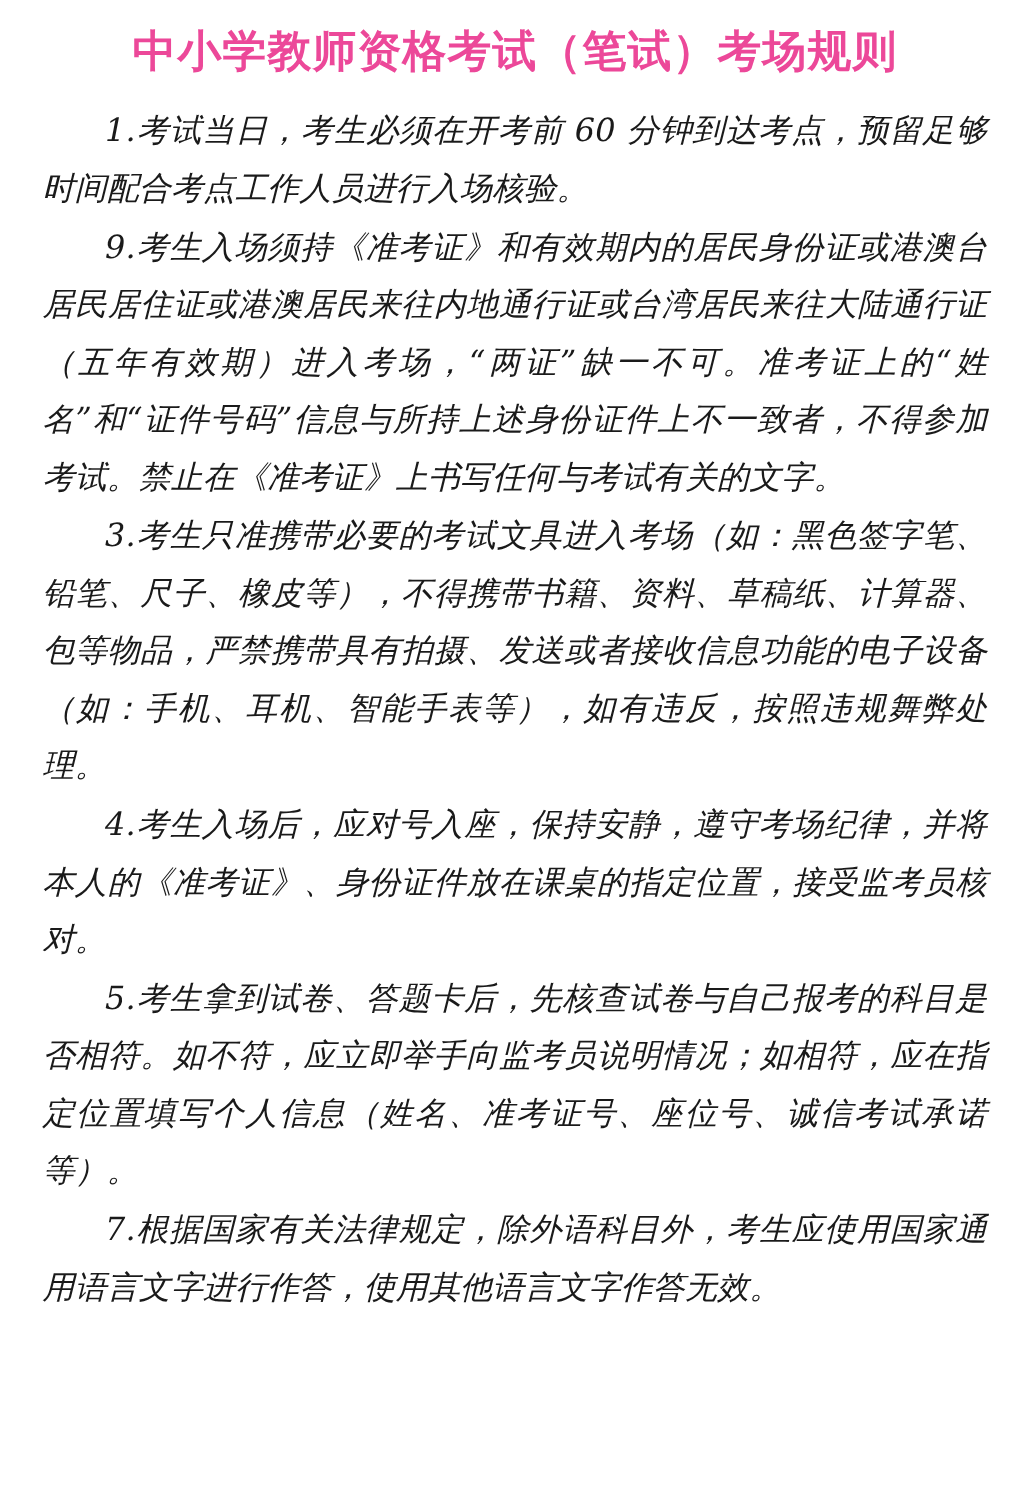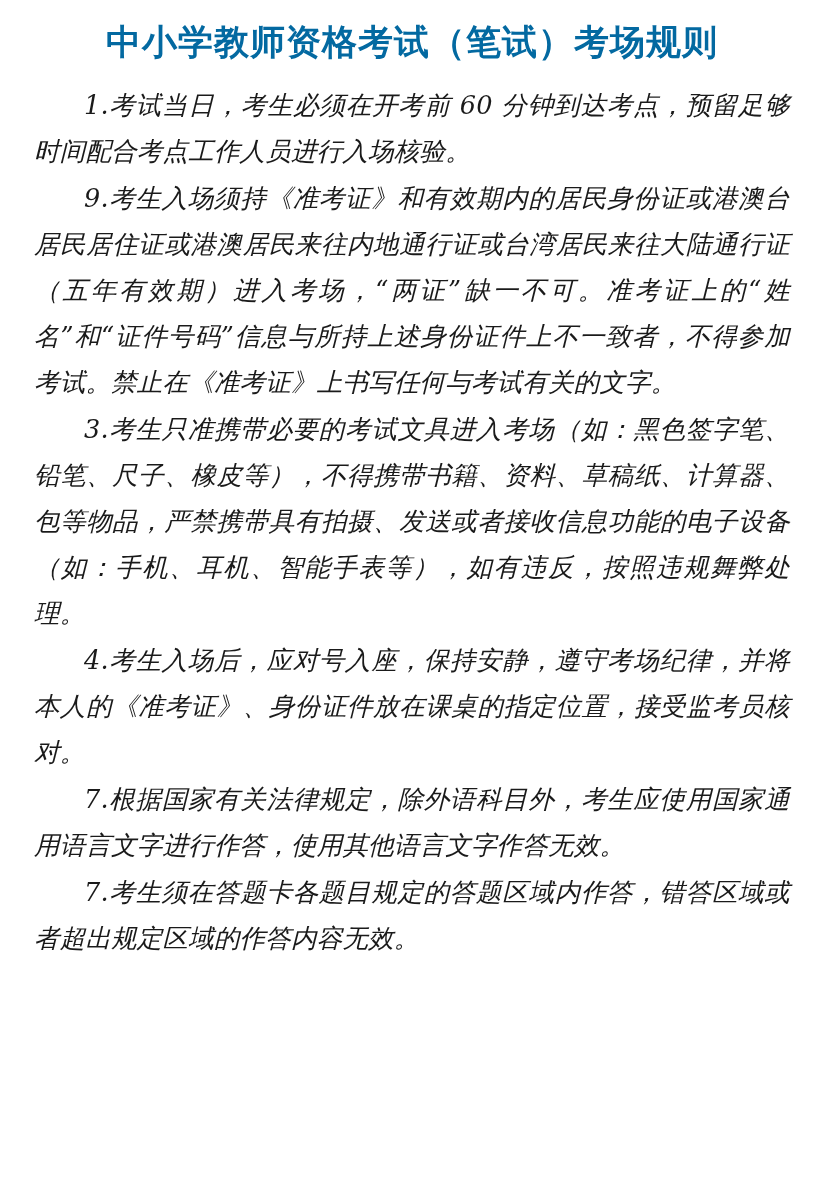--- a/index.html
+++ b/index.html
@@ -22,21 +22,21 @@
     position: relative;
   }
   .doc-title {
     text-align: center;
     font-size: 35px;
     font-weight: 700;
     letter-spacing: 1px;
     line-height: 1.25;
     margin: 6px 0 18px 0;
     font-family: "DejaVu Serif", "Liberation Serif", serif;
-    color: #0369a1;
+    color: #ec4899;
   }
   .body-text {
     font-size: 25.5px;
     line-height: 46px;
     text-align: justify;
     text-justify: inter-ideograph;
   }
   .para {
     margin: 0 0 1px 0;
     text-indent: 50px;
@@ -49,17 +49,17 @@
 
 <div class="page">
 
   <h1 class="doc-title">中小学教师资格考试（笔试）考场规则</h1>
 
   <div class="body-text">
     <p class="para">1.考试当日，考生必须在开考前 60 分钟到达考点，预留足够时间配合考点工作人员进行入场核验。</p>
     <p class="para">9.考生入场须持《准考证》和有效期内的居民身份证或港澳台居民居住证或港澳居民来往内地通行证或台湾居民来往大陆通行证（五年有效期）进入考场，“两证”缺一不可。准考证上的“姓名”和“证件号码”信息与所持上述身份证件上不一致者，不得参加考试。禁止在《准考证》上书写任何与考试有关的文字。</p>
     <p class="para">3.考生只准携带必要的考试文具进入考场（如：黑色签字笔、铅笔、尺子、橡皮等），不得携带书籍、资料、草稿纸、计算器、包等物品，严禁携带具有拍摄、发送或者接收信息功能的电子设备（如：手机、耳机、智能手表等），如有违反，按照违规舞弊处理。</p>
     <p class="para">4.考生入场后，应对号入座，保持安静，遵守考场纪律，并将本人的《准考证》、身份证件放在课桌的指定位置，接受监考员核对。</p>
+    <p class="para">5.考生拿到试卷、答题卡后，先核查试卷与自己报考的科目是否相符。如不符，应立即举手向监考员说明情况；如相符，应在指定位置填写个人信息（姓名、准考证号、座位号、诚信考试承诺等）。</p>
     <p class="para">7.根据国家有关法律规定，除外语科目外，考生应使用国家通用语言文字进行作答，使用其他语言文字作答无效。</p>
-    <p class="para">7.考生须在答题卡各题目规定的答题区域内作答，错答区域或者超出规定区域的作答内容无效。</p>
   </div>
 
 </div>
 
 </body></html>

